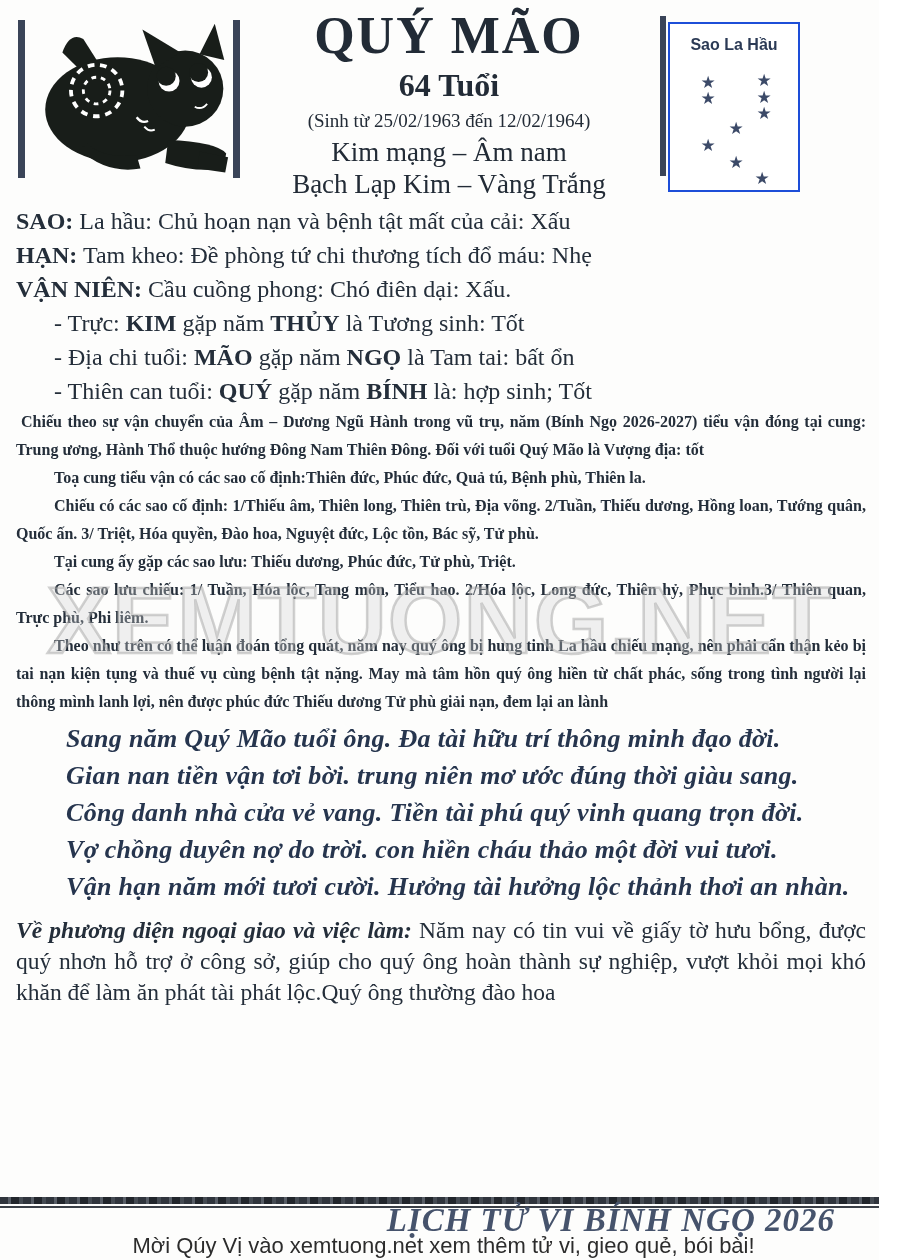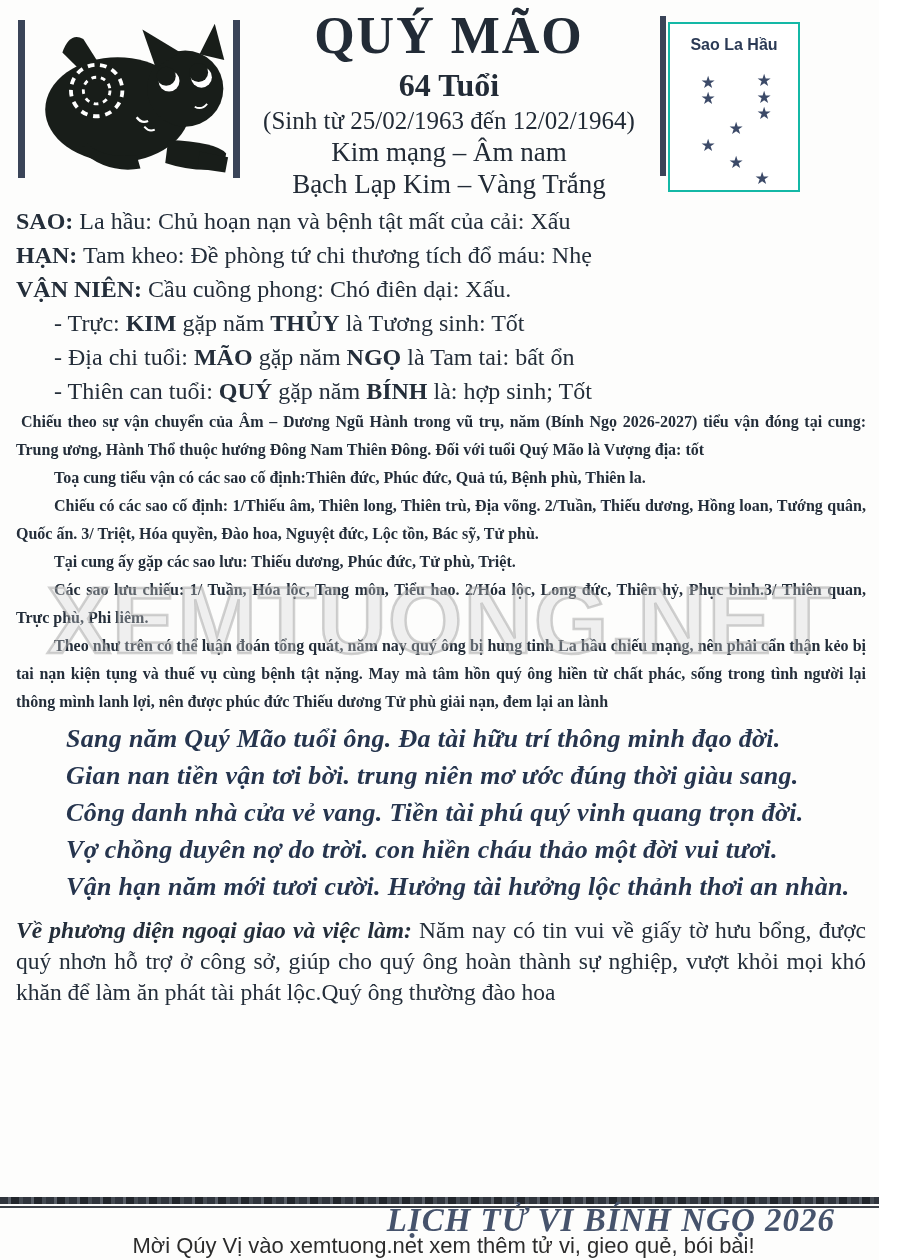--- a/index.html
+++ b/index.html
@@ -8,23 +8,23 @@
   
   .header{position:relative;height:198px;}
   .cat-fig{position:absolute;left:16px;top:12px;width:224px;height:176px;}
   .vbar{position:absolute;top:8px;width:7px;height:158px;background:#3a4458;}
   .vbar.l{left:2px;} .vbar.r{right:0px;}
   .cat-svg{position:absolute;left:14px;top:4px;}
   .vrule{position:absolute;left:660px;top:16px;width:6px;height:160px;background:#3a4458;}
   .title-block{position:absolute;left:243px;top:8px;width:412px;text-align:center;color:#222b36;}
   .big-title{margin:0;font-size:52px;font-weight:bold;letter-spacing:2px;line-height:56px;}
   .age{font-size:32px;margin-top:4px;line-height:34px;font-weight:bold;}
-  .birth{font-size:25px;margin-top:4px;line-height:29px;}
+  .birth{font-size:19px;margin-top:4px;line-height:29px;}
   .menh,.napam{font-size:27px;margin-top:3px;line-height:29px;}
-  .star-box{position:absolute;left:668px;top:22px;width:132px;height:170px;border:2px solid #14b8a6;
+  .star-box{position:absolute;left:668px;top:22px;width:132px;height:170px;border:2px solid #1d4ed8;
             background:#fff;box-sizing:border-box;}
   .star-box-title{font-family:"Liberation Sans", sans-serif;font-weight:bold;font-size:16px;
                   color:#2b3a55;text-align:center;margin-top:12px;}
   .star{position:absolute;font-size:17px;color:#3c4a68;transform:translate(-50%,-50%);line-height:1;}
   
   .body{position:relative;margin-top:6px;padding:0 13px 0 16px;z-index:2;}
   .line{font-size:24px;line-height:34px;}
   .line .lbl{font-weight:bold;}
   .line.rel{padding-left:38px;}
   .para{margin:0;font-size:16px;line-height:28px;text-align:justify;text-indent:38px;font-weight:bold;}

